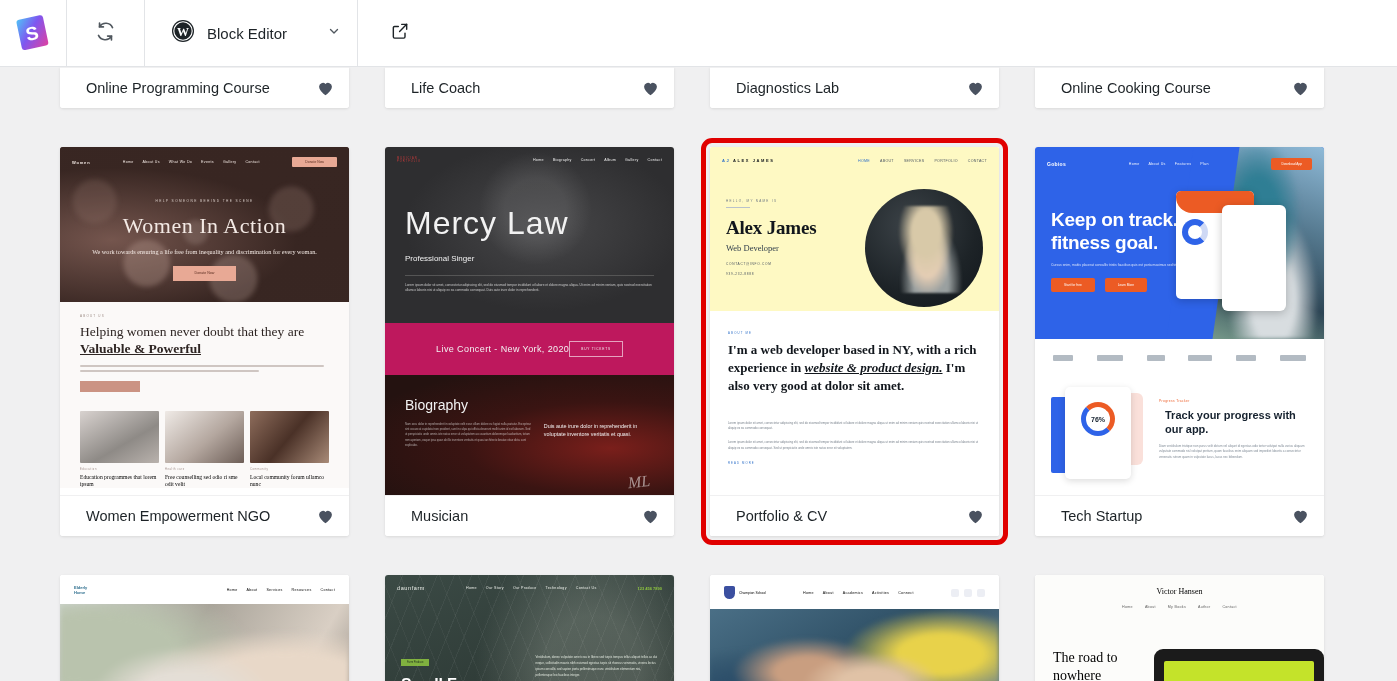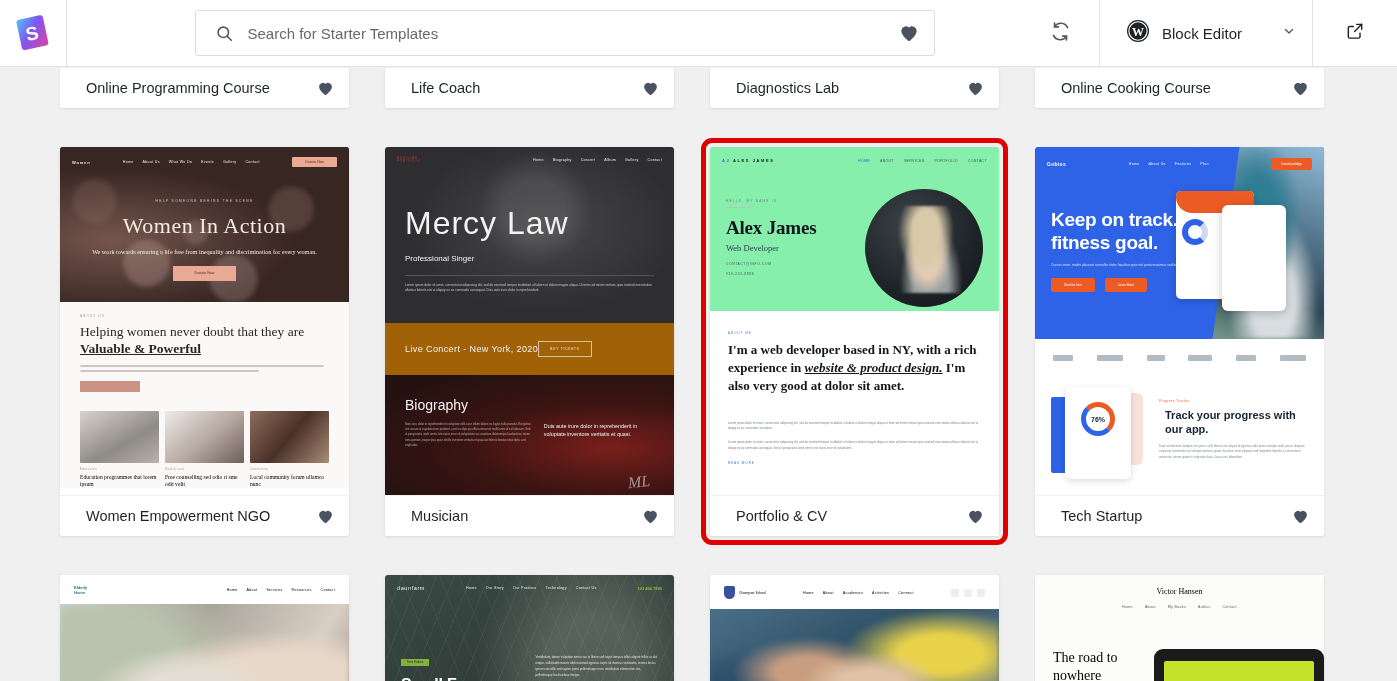--- a/index.html
+++ b/index.html
@@ -203,34 +203,34 @@
     background: radial-gradient(ellipse at 55% 45%, #474749 0%, #2e2e30 62%); border-radius: 29px;}
   .mus-hero:after{content:"";position:absolute;inset:0;
     background: radial-gradient(circle at 52% 35%, rgba(255,255,255,.09) 0 16%, transparent 30%);}
   .mus-nav { padding-top:10px; position:relative; z-index:2;}
   .mus-brand { font-size:3.4px; letter-spacing:2.2px;}
   .mus-brand span { color:#d23b3b; display:block; letter-spacing:1px; font-size:2.6px;}
   .mus-h1 { position:relative; z-index:2; font-size:32px; font-weight:400; padding-left:20px; margin-top:42px; letter-spacing:1px;}
   .mus-sub { position:relative; z-index:2; font-size:8px; padding-left:20px; margin-top:12px;}
   .mus-rule { position:relative; z-index:2; height:1px; background:#555; margin:12px 20px 0;}
   .mus-body { position:relative; z-index:2; padding:7px 20px 0; font-size:3.2px; line-height:1.7; opacity:.75;}
-  .mus-red { background:#a16207; height:52px; position:relative; display:flex; align-items:center; justify-content:flex-start; padding:0 20px;}
+  .mus-red { background:#be185d; height:52px; position:relative; display:flex; align-items:center; justify-content:center; padding:0 20px;}
   .mus-red h3 { font-size:9px; font-weight:400; letter-spacing:.4px;}
   .mus-red .tix { border:1px solid rgba(255,255,255,.6); font-size:3.2px; padding:5px 11px; letter-spacing:.8px;}
   .mus-bio { height:122px; position:relative; overflow:hidden;
     background: radial-gradient(ellipse at 78% 60%, #7a1f1b 0%, #3a1412 45%, #241210 85%);}
   .mus-bio h3 { position:relative; z-index:2; font-size:14px; font-weight:400; padding:22px 0 0 20px;}
   .mus-cols { position:relative; z-index:2; display:flex; gap:12px; padding:9px 20px 0;}
   .mus-cols .l { flex:1.15; font-size:2.8px; line-height:1.85; opacity:.62;}
   .mus-cols .r { flex:1; font-size:5.4px; line-height:1.55;}
   .mus-sign { position:absolute; right:24px; bottom:6px; font-family:"Liberation Serif", serif; font-style:italic; font-size:16px; opacity:.55; transform:rotate(-6deg);}
 
   
   .pf { position:absolute; inset:0; background:#fff; color:#11161c;}
-  .pf-top { background:#86efac; height:164px; position:relative;}
+  .pf-top { background:#fef9c3; height:164px; position:relative;}
   .pf-nav { padding-top:11px;}
   .pf-brand { font-size:4px; letter-spacing:1.6px; font-weight:700;}
   .pf-brand i { color:#2d6fc8; font-style:normal;}
   .pf-links { gap:10px; color:#4b5561;}
   .pf-links .on { color:#2d6fc8;}
   .pf-hero { display:flex; padding:26px 16px 0; gap:10px; align-items:flex-start;}
   .pf-left { flex:1; padding-top:10px;}
   .pf-kick { font-size:3px; letter-spacing:1.3px; color:#6b7682;}
   .pf-rule { width:24px; height:1px; background:#b9c2cb; margin-top:4px;}
   .pf-name { font-family:"Liberation Serif", serif; font-weight:700; font-size:19px; margin-top:9px; letter-spacing:-.2px;}
@@ -356,36 +356,20 @@
             <stop offset="45%" stop-color="#7e57f0"></stop>
             <stop offset="100%" stop-color="#e040a0"></stop>
           </linearGradient>
         </defs>
         <rect x="6" y="4" width="27" height="31" rx="3" fill="url(#lg)" transform="rotate(-12 20 20)"></rect>
         <text x="19" y="27" font-family="Liberation Sans, sans-serif" font-size="19" font-weight="700" fill="#fff" text-anchor="middle" transform="rotate(-12 20 20)">S</text>
       </svg>
     </div>
   </div>
 
-  <div class="search-zone">
-    <div class="search-box">
-      <span class="search-icon">
-        <svg width="19" height="19" viewBox="0 0 24 24" fill="none" stroke="#50575e" stroke-width="2">
-          <circle cx="10.5" cy="10.5" r="6.6"></circle>
-            <line x1="15.4" y1="15.4" x2="20.5" y2="20.5" stroke-linecap="round"></line>
-        </svg>
-      </span>
-      <input class="search-input" type="text" value="" placeholder="Search for Starter Templates" style="">
-      <span class="fav-btn">
-        <svg width="20" height="18" viewBox="0 0 24 22" fill="#4a5260">
-          <path d="M12 21S2.6 14.5 2.6 8.1A5.6 5.6 0 0 1 12 4.3 5.6 5.6 0 0 1 21.4 8.1C21.4 14.5 12 21 12 21z"></path>
-        </svg>
-      </span>
-    </div>
-  </div>
 
   <div class="refresh-cell">
     <span>
       <svg width="21" height="21" viewBox="0 0 24 24" fill="none" stroke="#50575e" stroke-width="1.9" stroke-linecap="round">
         <path d="M20 7.5A8.5 8.5 0 0 0 5.2 6.4"></path>
           <polyline points="5.2,2.4 5.2,6.8 9.6,6.8"></polyline>
         <path d="M4 16.5A8.5 8.5 0 0 0 18.8 17.6"></path>
           <polyline points="18.8,21.6 18.8,17.2 14.4,17.2"></polyline>
       </svg>
     </span>

